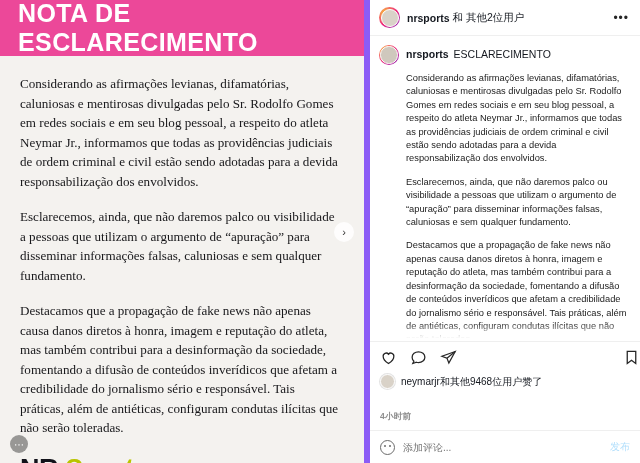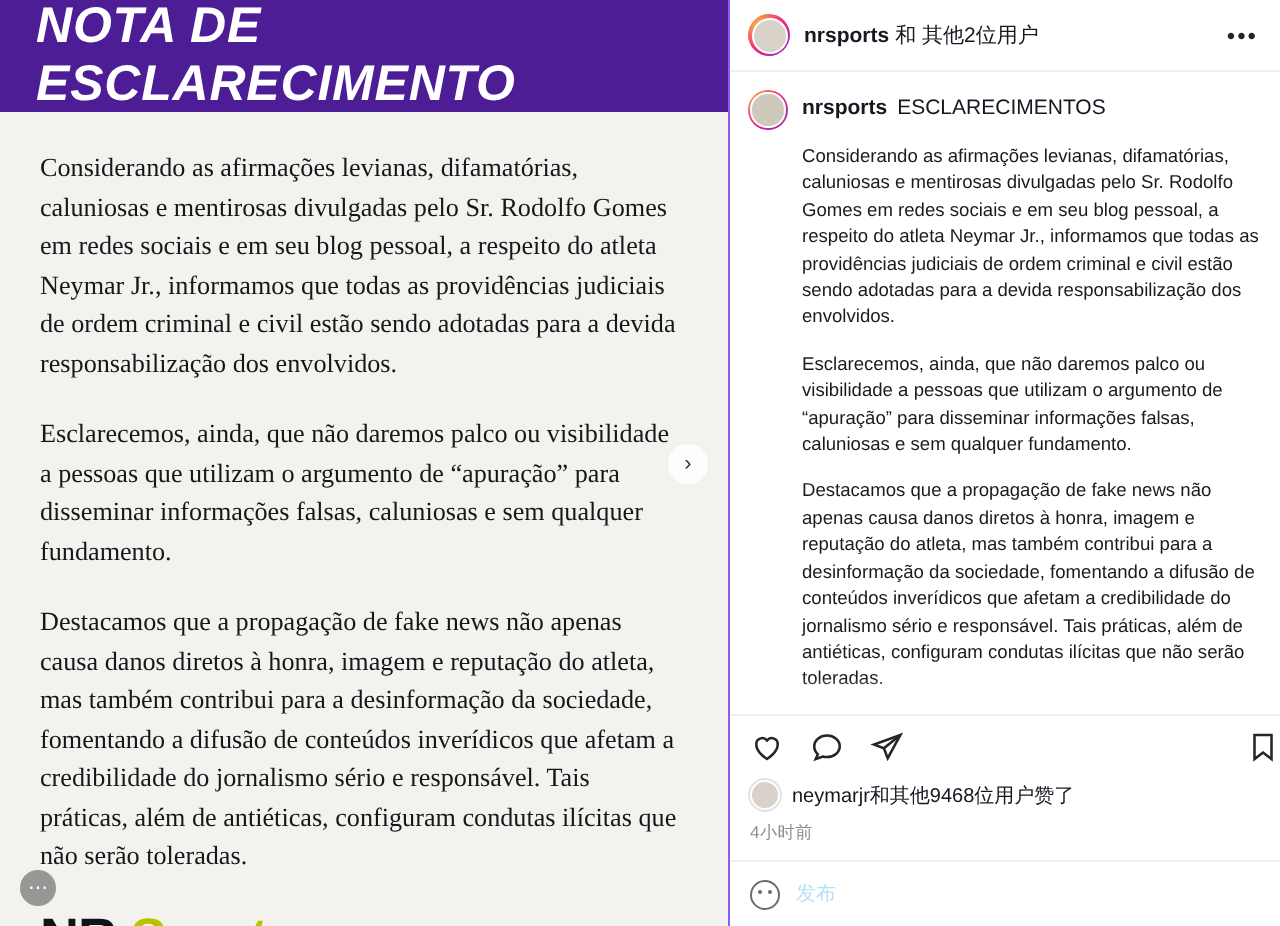--- a/index.html
+++ b/index.html
@@ -25,27 +25,26 @@
     overflow: hidden;
   }
   .media-inner {
     position: absolute;
     inset: 0;
     background: #f4f2ef;
     display: flex;
     flex-direction: column;
   }
   .headline-band {
-    background: #4c1d95;
+    background: #ec4899;
     color: #ffffff;
     height: 56px;
     display: flex;
     align-items: center;
     padding-left: 18px;
-    font-style: italic;
   }
   .headline-band .headline {
     font-size: 25px;
     font-weight: bold;
     letter-spacing: 0.4px;
     font-family: "Liberation Sans", sans-serif;
   }
   .body-copy {
     padding: 18px 22px 0 20px;
     color: #17171a;
@@ -95,21 +94,21 @@
     border-radius: 50%;
     background: rgba(40,40,40,0.45);
     display: flex; align-items: center; justify-content: center;
     color: #fff; font-size: 10px;
   }
 
   
   .panel {
     width: 276px;
     height: 463px;
-    border-left: 1px solid #8b5cf6;
+    border-left: 6px solid #8b5cf6;
     display: flex;
     flex-direction: column;
     background: #fff;
   }
   .panel-header {
     height: 36px;
     flex: none;
     display: flex;
     align-items: center;
     padding: 0 8px 0 9px;
@@ -219,22 +218,23 @@
   .like-face {
     width: 15px; height: 15px; border-radius: 50%;
     background: #d9d2c8;
     border: 1.3px solid #fff;
     box-shadow: 0 0 0 1px #e3e3e3;
     flex: none;
   }
   .timestamp {
     font-size: 8.6px;
     color: #8e8e8e;
-    margin-top: 6px;
+    margin-top: 22px;
     letter-spacing: 0.2px;
+    font-weight: bold;
   }
 
   .add-comment {
     flex: none;
     height: 33px;
     border-top: 1px solid #efefef;
     display: flex;
     align-items: center;
     padding: 0 10px;
     gap: 8px;
@@ -306,21 +306,21 @@
       </div>
       <span class="dots-icon">•••</span>
     </div>
 
     <div class="comments">
       <div class="comment-top">
         <div class="c-avatar">
           <div class="c-avatar-inner"></div>
         </div>
         <div class="c-head-text">
-          <span class="u">nrsports</span><span>ESCLARECIMENTOS</span>
+          <span class="u">nrsports</span><span>ESCLARECIMENTO</span>
         </div>
       </div>
       <div class="c-body">
         <p>Considerando as afirmações levianas, difamatórias, caluniosas e mentirosas divulgadas pelo Sr. Rodolfo Gomes em redes sociais e em seu blog pessoal, a respeito do atleta Neymar Jr., informamos que todas as providências judiciais de ordem criminal e civil estão sendo adotadas para a devida responsabilização dos envolvidos.</p>
         <p>Esclarecemos, ainda, que não daremos palco ou visibilidade a pessoas que utilizam o argumento de “apuração” para disseminar informações falsas, caluniosas e sem qualquer fundamento.</p>
         <p>Destacamos que a propagação de fake news não apenas causa danos diretos à honra, imagem e reputação do atleta, mas também contribui para a desinformação da sociedade, fomentando a difusão de conteúdos inverídicos que afetam a credibilidade do jornalismo sério e responsável. Tais práticas, além de antiéticas, configuram condutas ilícitas que não serão toleradas.</p>
         <p class="tight">STATEMENT</p>
 
       </div>
     </div>
@@ -355,17 +355,18 @@
       <div class="likes">
         <span class="like-face"></span>
         <span>neymarjr和其他9468位用户赞了</span>
       </div>
 
       <div class="timestamp">4小时前</div>
     </div>
 
     <div class="add-comment">
       <span class="emoji-ico"></span>
+      <input class="comment-input" placeholder="添加评论..." style="">
       <span class="post-btn">发布</span>
     </div>
 
   </div>
 </div>
 
 </body></html>

